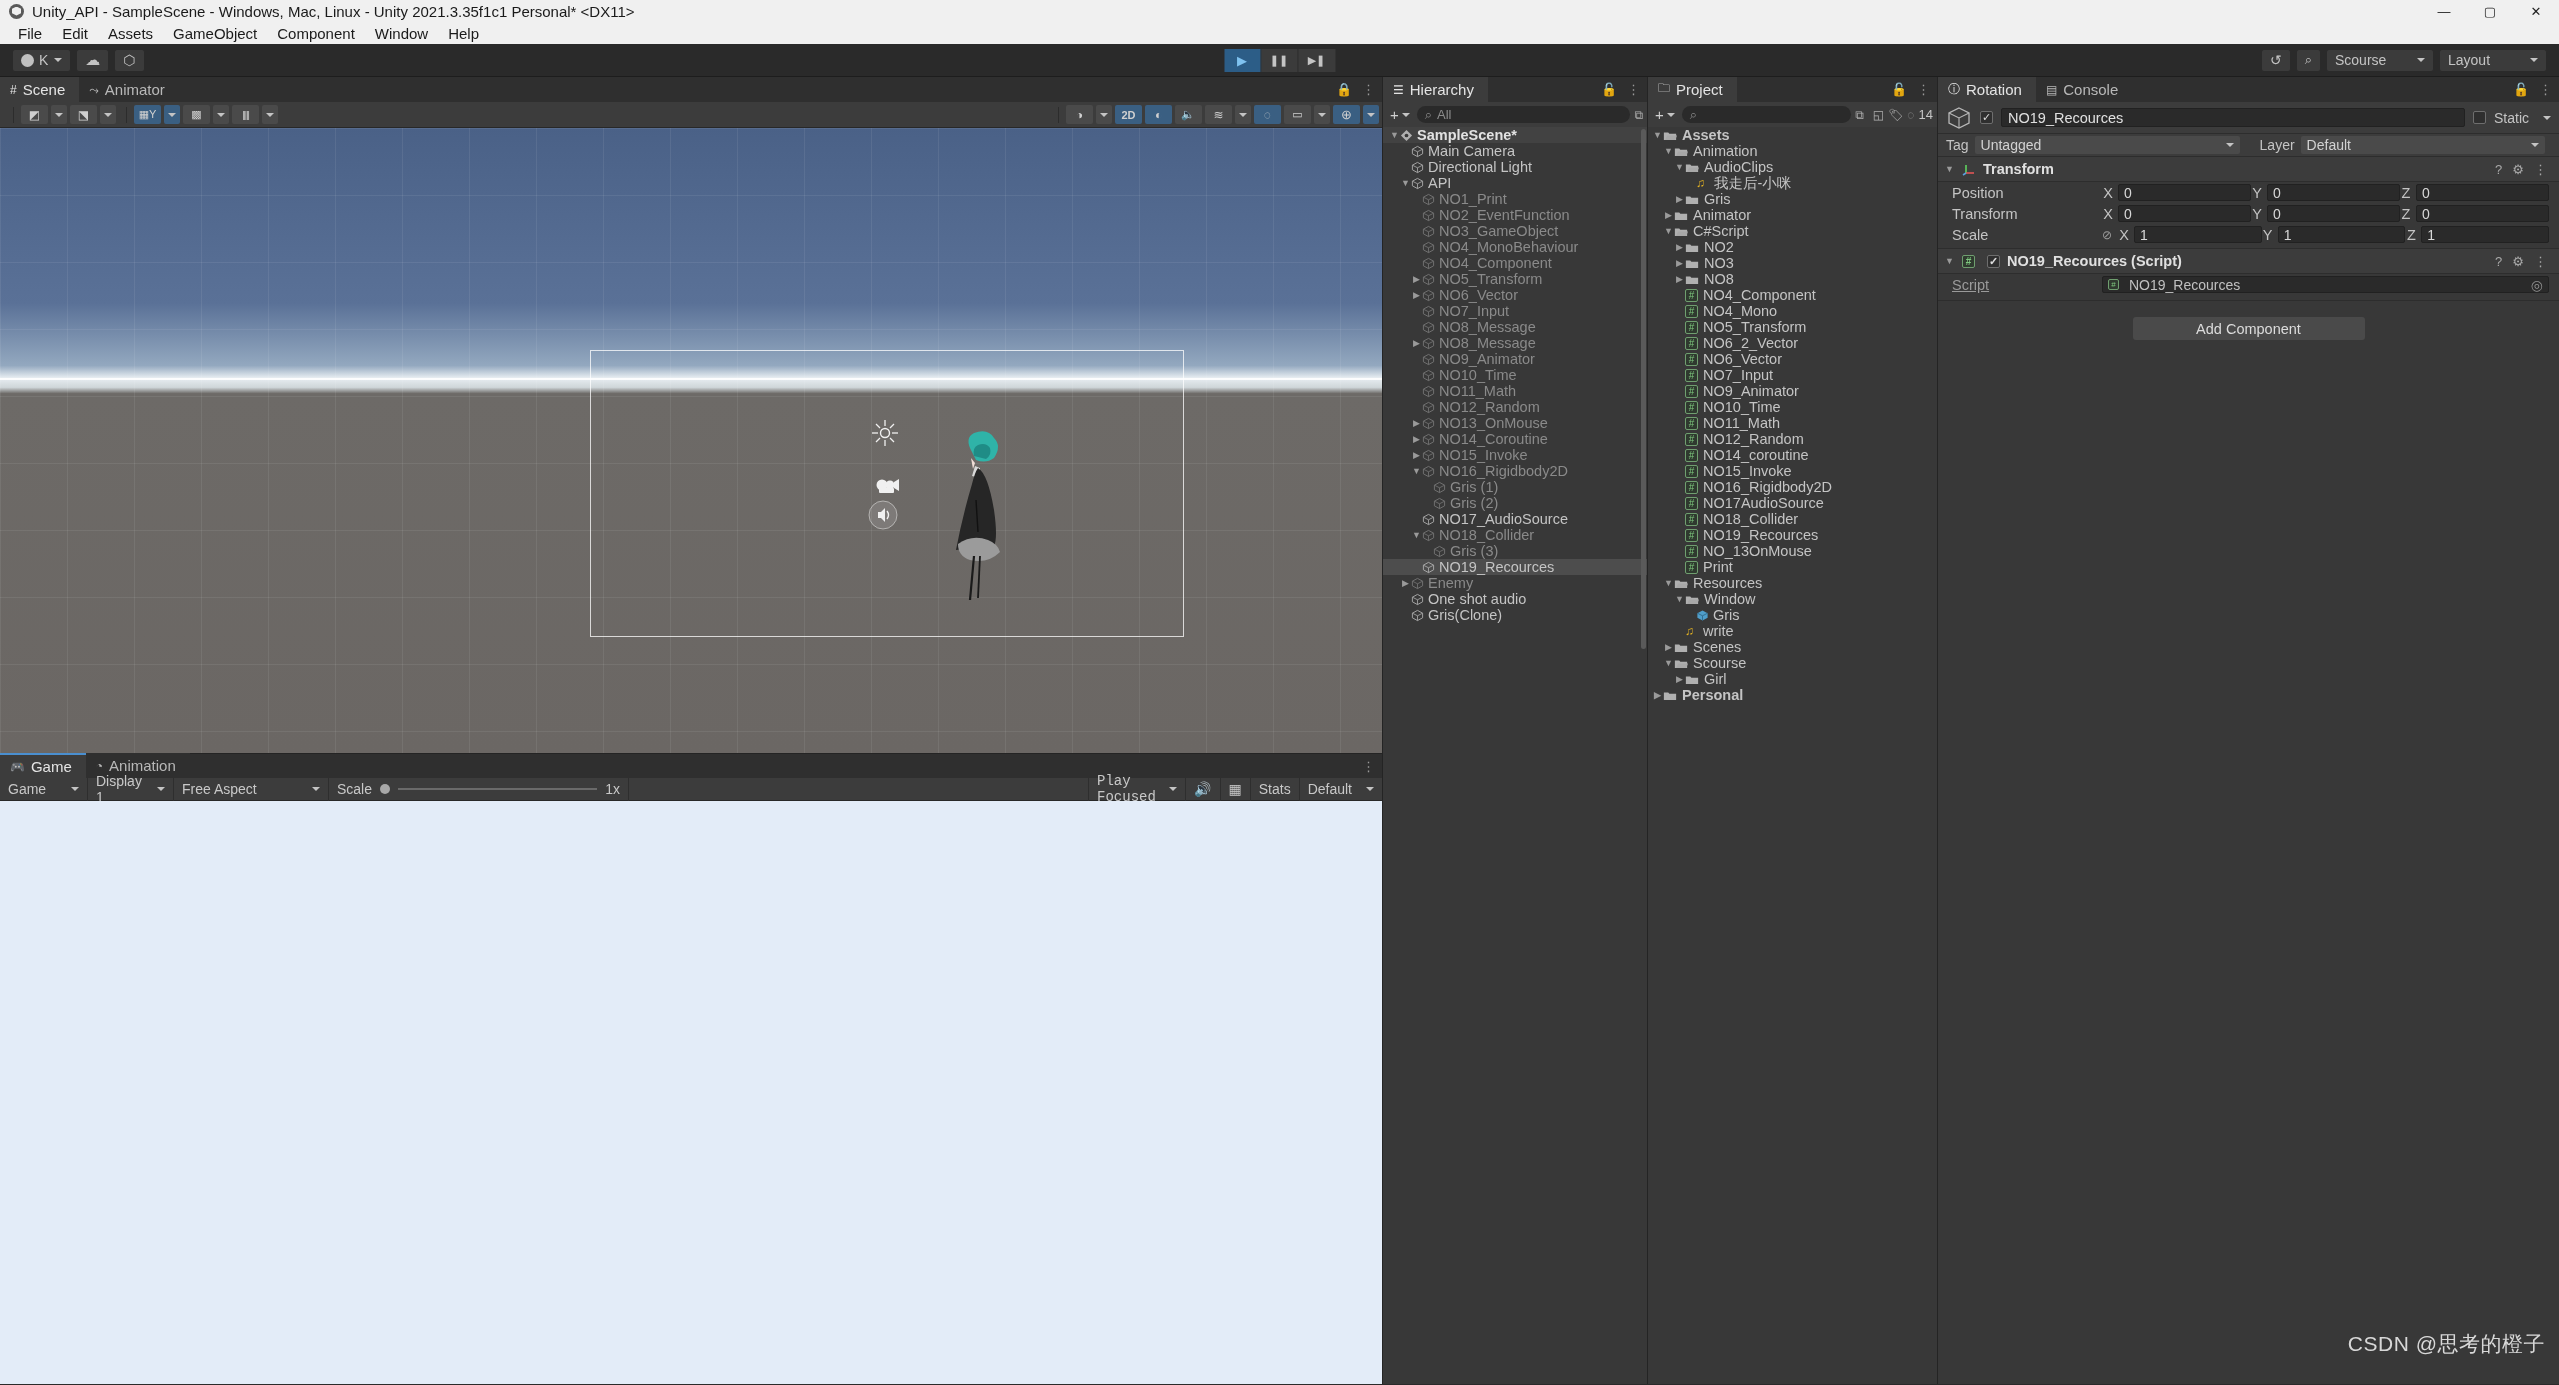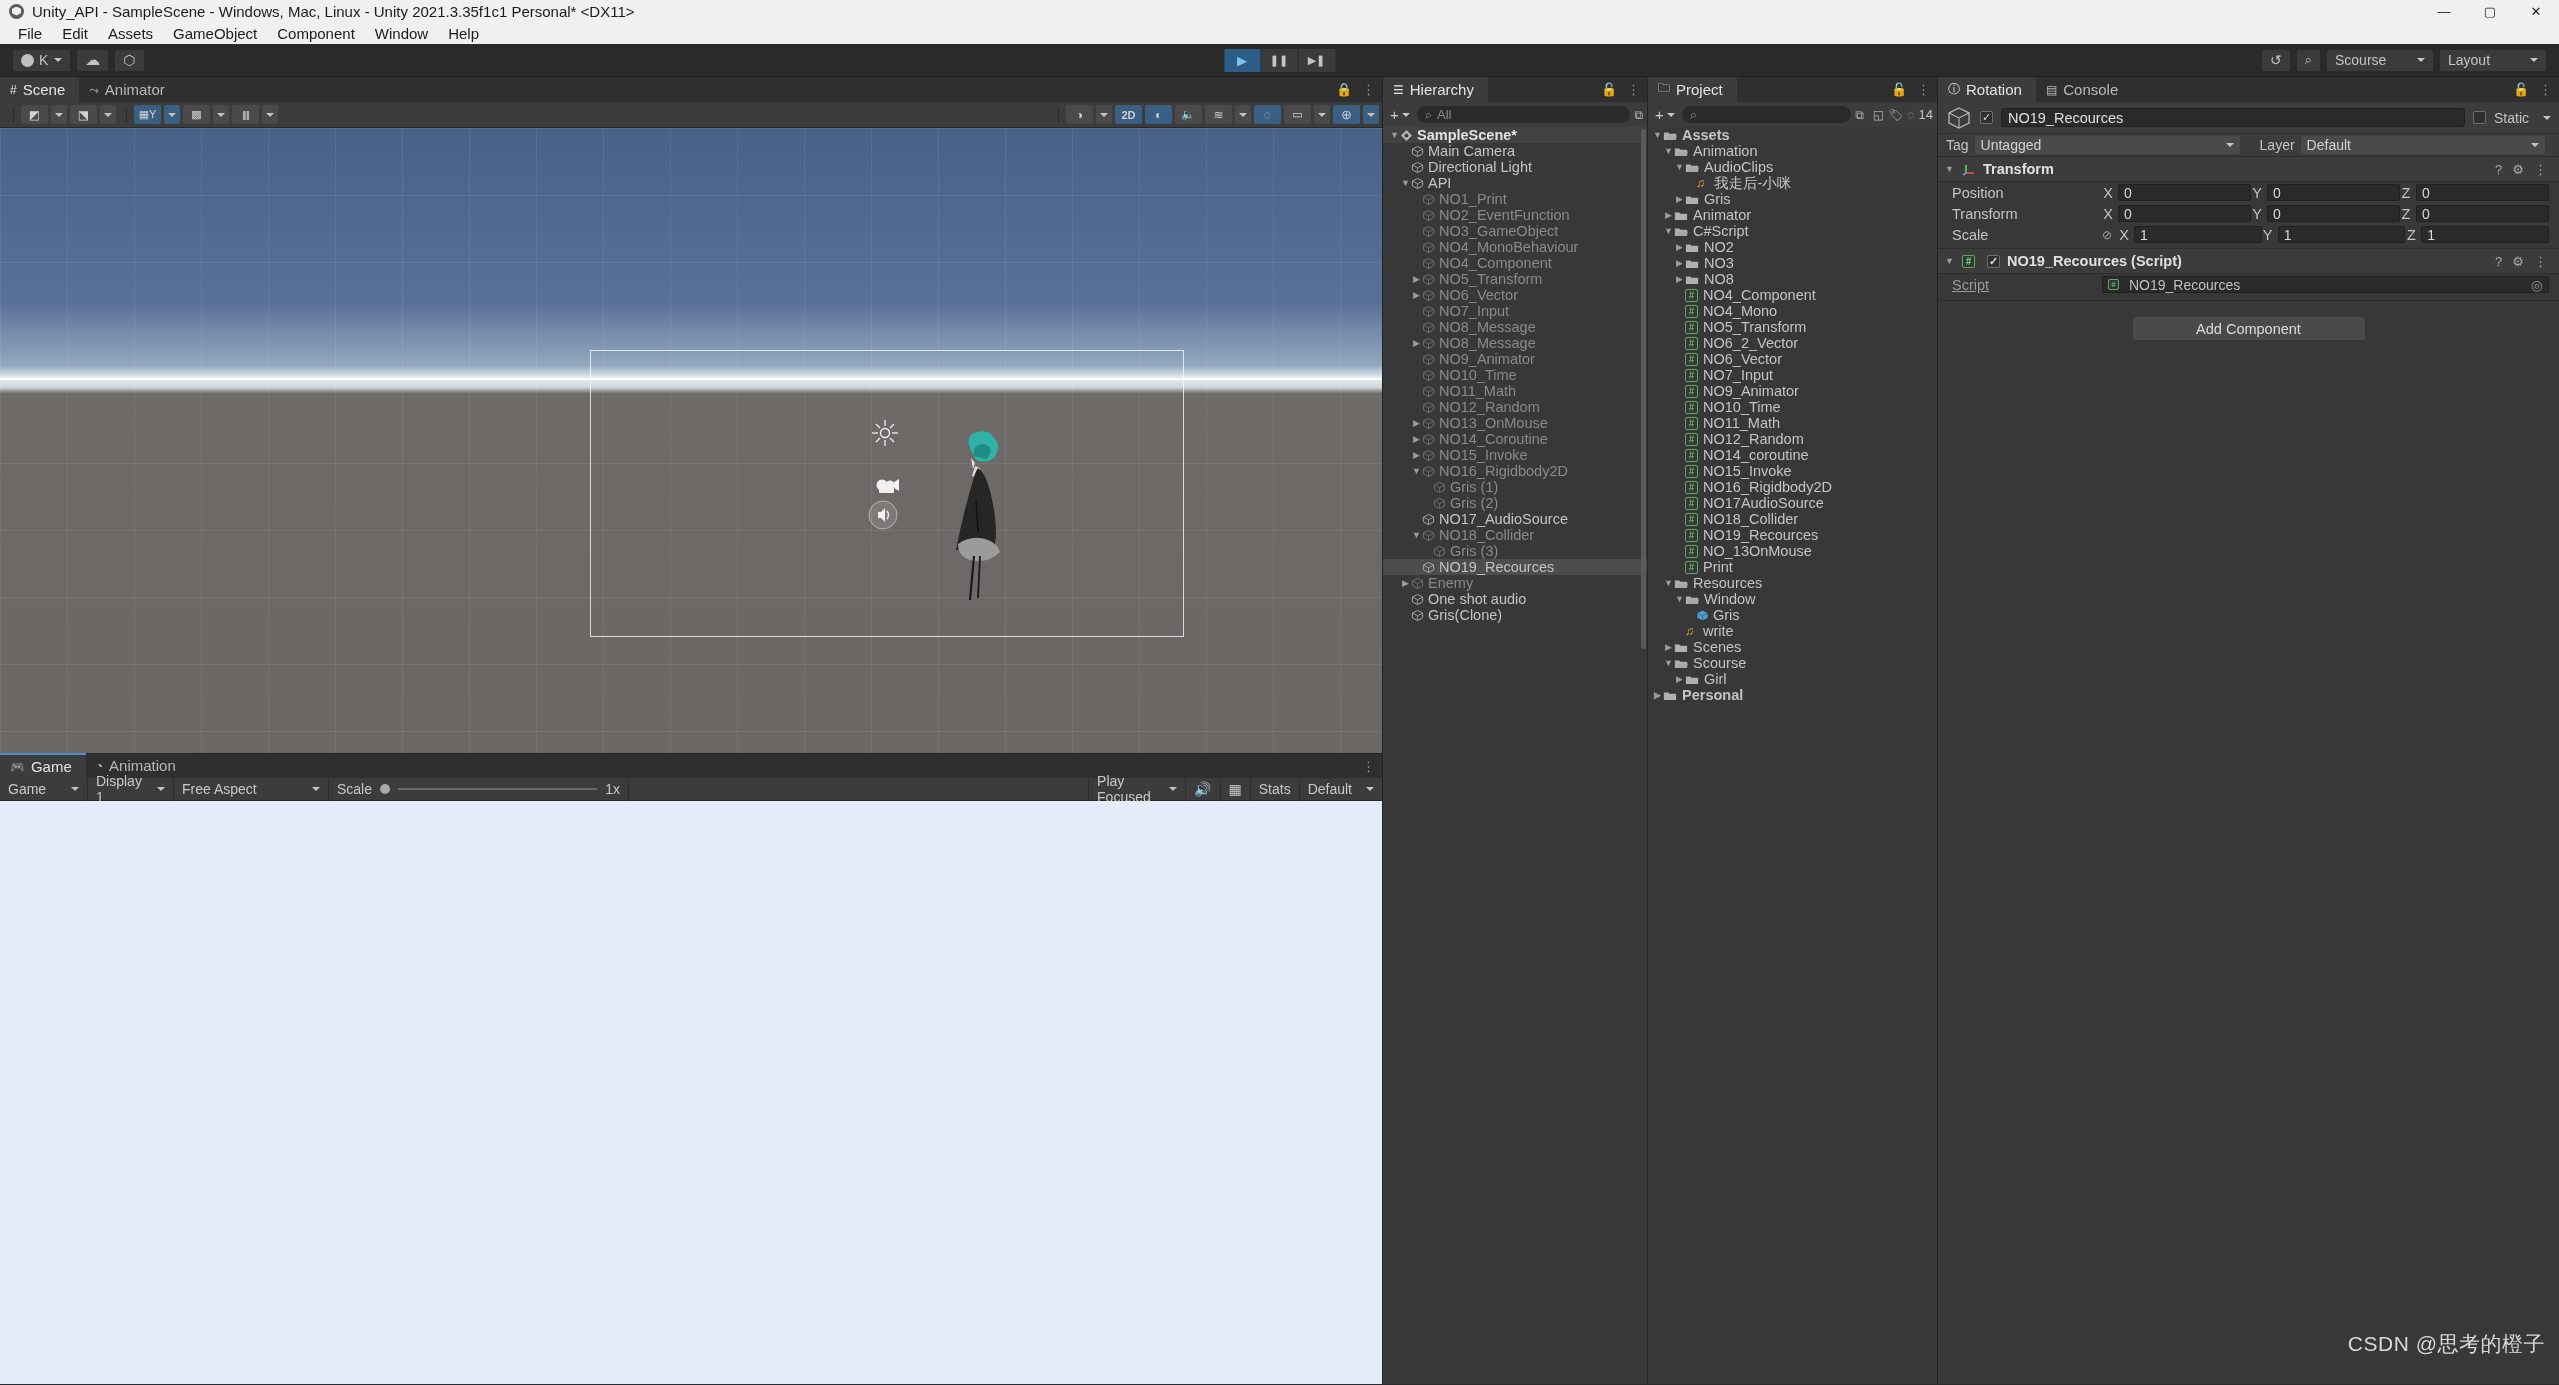--- a/index.html
+++ b/index.html
@@ -389,21 +389,21 @@
           <span>Free Aspect</span>
           <i class="caret"></i>
         </div>
         <div class="gt-cell" style="width:300px;gap:8px;">
           <span>Scale</span>
           <span style="width:10px;height:10px;border-radius:50%;background:#a8a8a8;flex:none;"></span>
           <span style="flex:1;height:2px;background:#6a6a6a;"></span>
           <span>1x</span>
         </div>
         <div style="flex:1;border-right:1px solid #2e2e2e;height:23px;"></div>
-        <div class="gt-cell" style="width:97px;justify-content:flex-end;">
+        <div class="gt-cell" style="width:97px;justify-content:flex-end;font-family:Liberation Mono, monospace;">
           <span>Play Focused</span>
           <i class="caret"></i>
         </div>
         <div class="gt-cell">
             <span>🔊</span>
           </div>
         <div class="gt-cell">
             <span>▦</span>
           </div>
         <div class="gt-cell">

